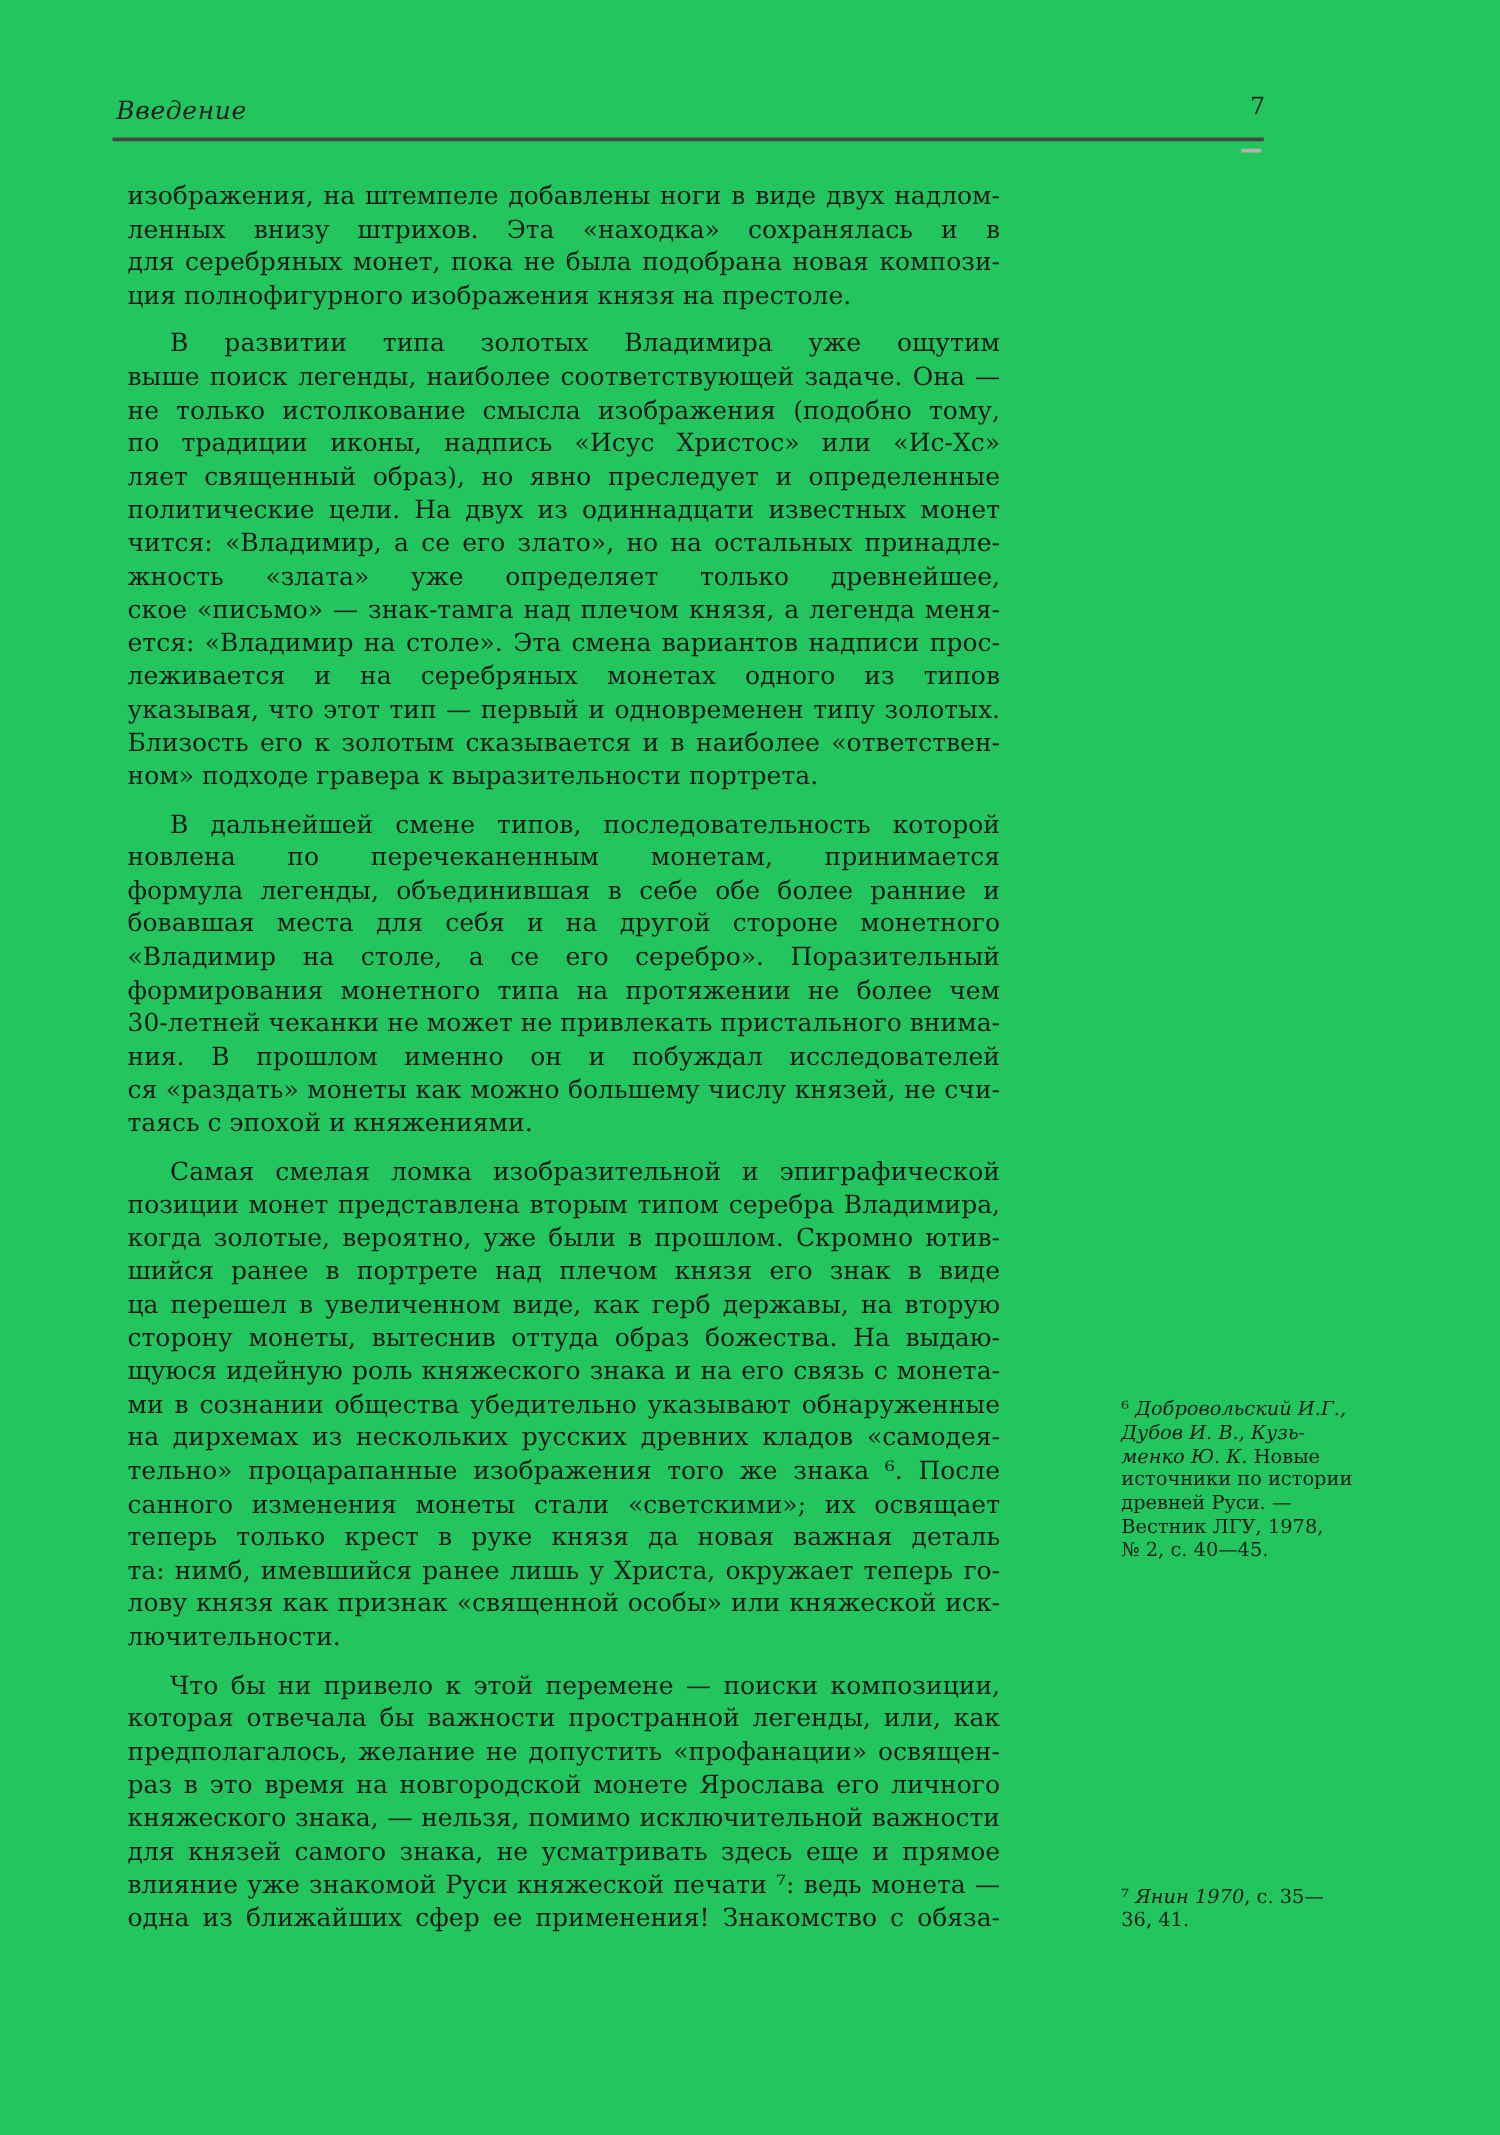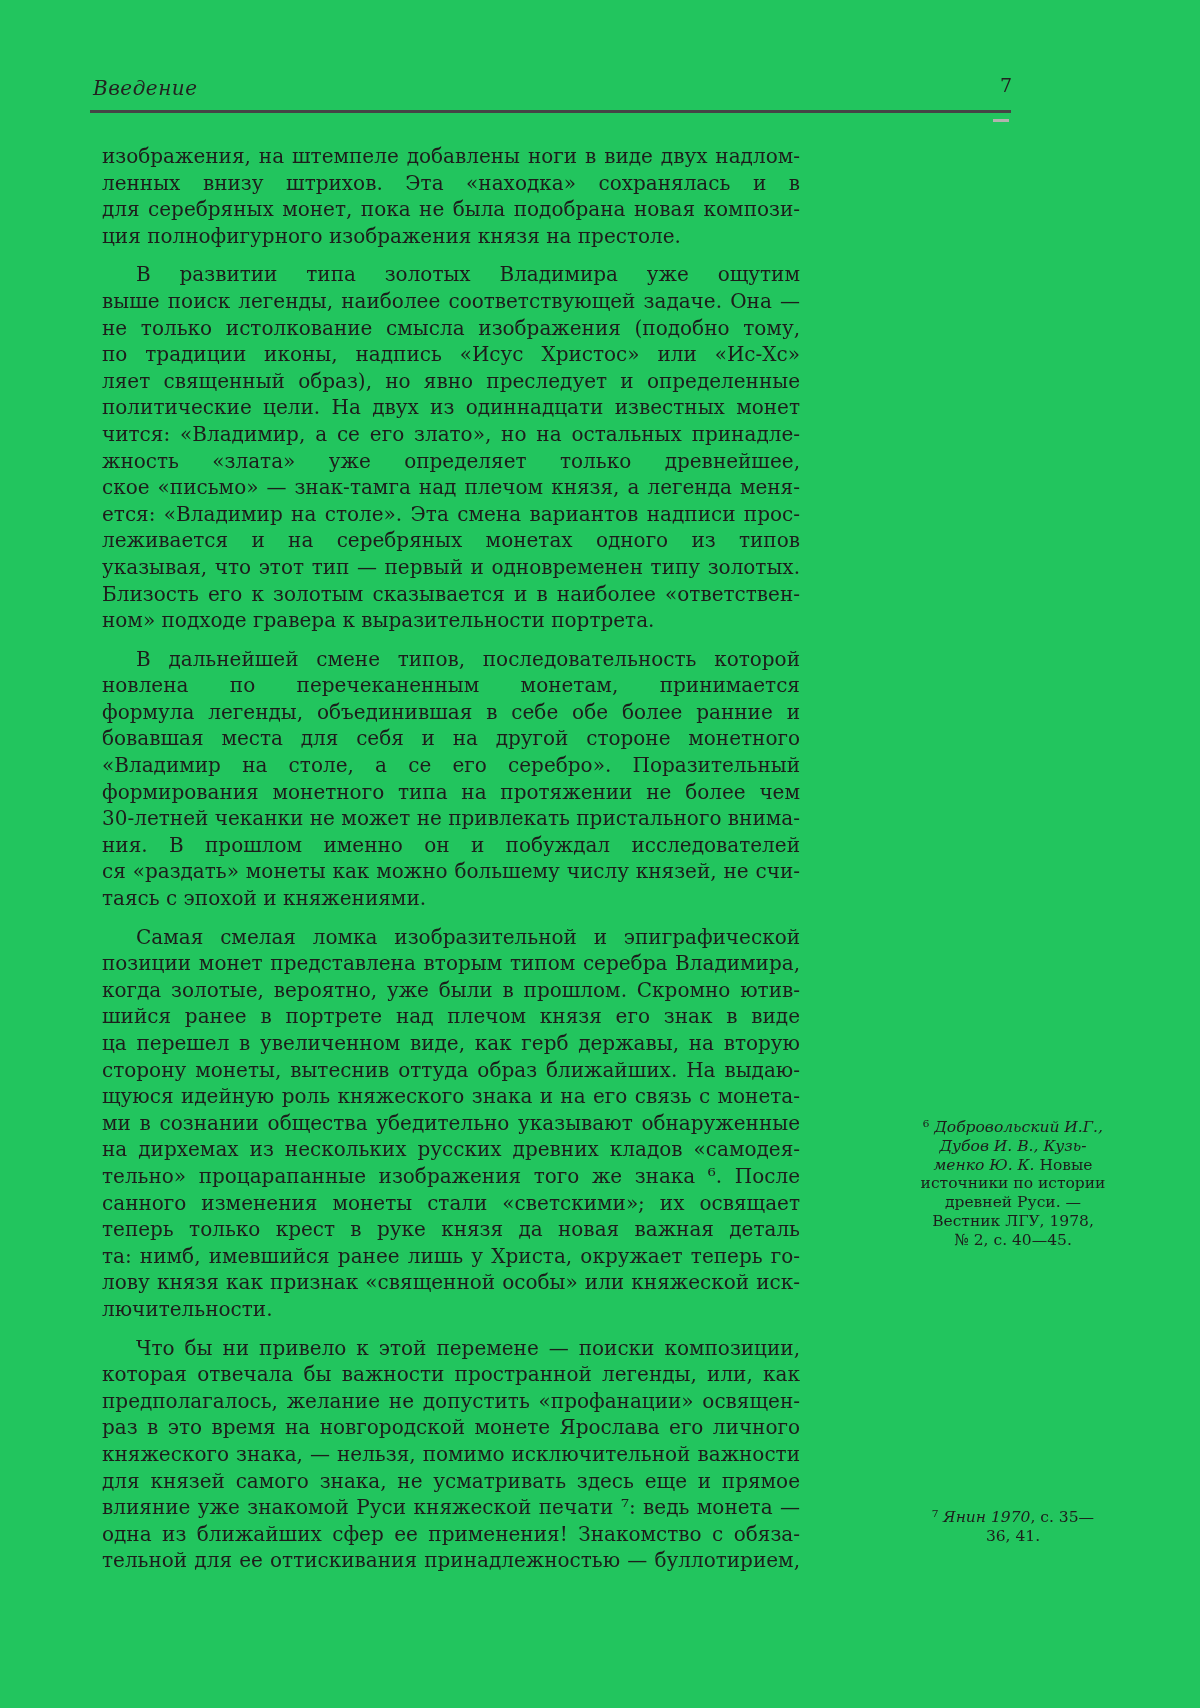--- a/index.html
+++ b/index.html
@@ -62,21 +62,21 @@
   .footnote {
     position: absolute;
     left: 897px;
     width: 232px;
     font-size: 15.5px;
     line-height: 18.8px;
     color: #1d1d1b;
   }
   .fn6 { top: 1118px; }
   .fn7 { top: 1508px; }
-  .fnline { white-space: nowrap; text-align: center; }
+  .fnline { white-space: nowrap; }
   .fn-italic { font-style: italic; }
 </style>
 </head>
 <body>
 
 <div class="page">
 
   <span class="running-title">Введение</span>
 
   <span class="page-number">7</span>
@@ -118,41 +118,40 @@
         <div class="line">ния. В прошлом именно он и побуждал исследователей стремить-</div>
         <div class="line">ся «раздать» монеты как можно большему числу князей, не счи-</div>
         <div class="line endline">таясь с эпохой и княжениями.</div>
       </div>
       <div class="para">
         <div class="line indent">Самая смелая ломка изобразительной и эпиграфической ком-</div>
         <div class="line">позиции монет представлена вторым типом серебра Владимира,</div>
         <div class="line">когда золотые, вероятно, уже были в прошлом. Скромно ютив-</div>
         <div class="line">шийся ранее в портрете над плечом князя его знак в виде трезуб-</div>
         <div class="line">ца перешел в увеличенном виде, как герб державы, на вторую</div>
-        <div class="line">сторону монеты, вытеснив оттуда образ ближайших. На выдаю-</div>
+        <div class="line">сторону монеты, вытеснив оттуда образ божества. На выдаю-</div>
         <div class="line">щуюся идейную роль княжеского знака и на его связь с монета-</div>
         <div class="line">ми в сознании общества убедительно указывают обнаруженные</div>
         <div class="line">на дирхемах из нескольких русских древних кладов «самодея-</div>
         <div class="line">тельно» процарапанные изображения того же знака ⁶. После опи-</div>
         <div class="line">санного изменения монеты стали «светскими»; их освящает</div>
         <div class="line">теперь только крест в руке князя да новая важная деталь портре-</div>
         <div class="line">та: нимб, имевшийся ранее лишь у Христа, окружает теперь го-</div>
         <div class="line">лову князя как признак «священной особы» или княжеской иск-</div>
         <div class="line endline">лючительности.</div>
       </div>
       <div class="para">
         <div class="line indent">Что бы ни привело к этой перемене — поиски композиции,</div>
         <div class="line">которая отвечала бы важности пространной легенды, или, как</div>
         <div class="line">предполагалось, желание не допустить «профанации» освящен-</div>
         <div class="line">раз в это время на новгородской монете Ярослава его личного</div>
         <div class="line">княжеского знака, — нельзя, помимо исключительной важности</div>
         <div class="line">для князей самого знака, не усматривать здесь еще и прямое</div>
         <div class="line">влияние уже знакомой Руси княжеской печати ⁷: ведь монета —</div>
         <div class="line">одна из ближайших сфер ее применения! Знакомство с обяза-</div>
-        <div class="line">тельной для ее оттискивания принадлежностью — буллотирием,</div>
       </div>
     </div>
 
   <aside class="footnote fn6" id="footnote-6">
       <div class="fnline"><span>⁶ </span><span class="fn-italic">Добровольский И.Г.,</span></div>
       <div class="fnline"><span class="fn-italic">Дубов И. В., Кузь-</span></div>
       <div class="fnline"><span class="fn-italic">менко Ю. К.</span><span> Новые</span></div>
       <div class="fnline"><span>источники по истории</span></div>
       <div class="fnline"><span>древней Руси. —</span></div>
       <div class="fnline"><span>Вестник ЛГУ, 1978,</span></div>

